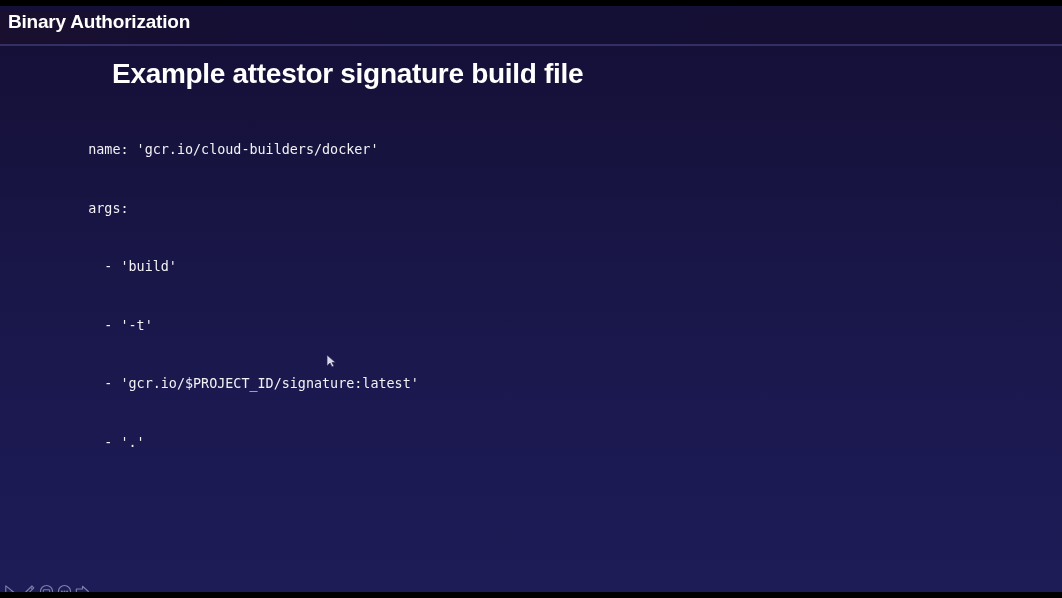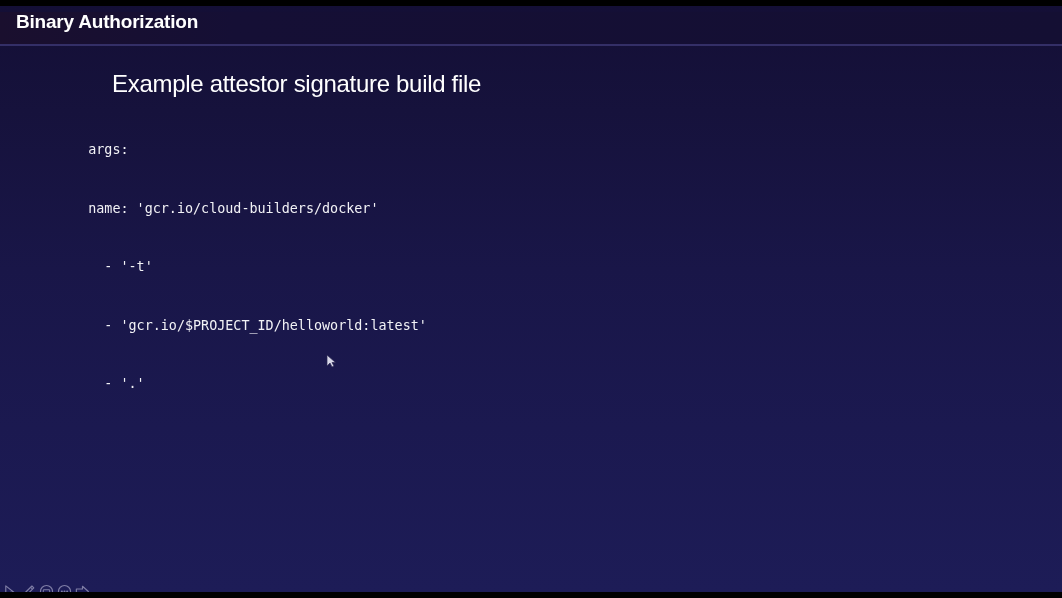--- a/index.html
+++ b/index.html
@@ -48,21 +48,21 @@
   
   .header-band {
     position: absolute;
     left: 0; top: 6px;
     width: 1062px;
     height: 32px;
     background: linear-gradient(90deg, #1a0f2e 0%, #150f35 22%, #140f33 100%);
   }
   .header-title {
     position: absolute;
-    left: 16px;
+    left: 8px;
     top: 5px;
     font-size: 19px;
     font-weight: bold;
     color: #ffffff;
     letter-spacing: -0.2px;
     white-space: nowrap;
   }
   .header-divider {
     position: absolute;
     left: 0;
@@ -70,23 +70,23 @@
     width: 1062px;
     height: 2px;
     background: #3a3570;
     opacity: 0.85;
   }
 
   
   .slide-title {
     position: absolute;
     left: 112px;
-    top: 64px;
-    font-size: 24px;
-    font-weight: normal;
+    top: 52px;
+    font-size: 28px;
+    font-weight: bold;
     color: #ffffff;
     letter-spacing: -0.3px;
     white-space: nowrap;
   }
 
   
   .code-block {
     position: absolute;
     left: 56px;
     top: 95px;
@@ -142,24 +142,25 @@
 
   <div class="canvas">
 
     <div class="header-band"></div>
     <div class="header-title">Binary Authorization</div>
     <div class="header-divider"></div>
 
     <div class="slide-title">Example attestor signature build file</div>
 
     <div class="code-block">
+      <div class="code-line">    name: 'gcr.io/cloud-builders/docker'</div>
       <div class="code-line">    args:</div>
-      <div class="code-line">    name: 'gcr.io/cloud-builders/docker'</div>
+      <div class="code-line">      - 'build'</div>
       <div class="code-line">      - '-t'</div>
-      <div class="code-line">      - 'gcr.io/$PROJECT_ID/helloworld:latest'</div>
+      <div class="code-line">      - 'gcr.io/$PROJECT_ID/signature:latest'</div>
       <div class="code-line">      - '.'</div>
       
       
       
       
       
       
       
       
       

